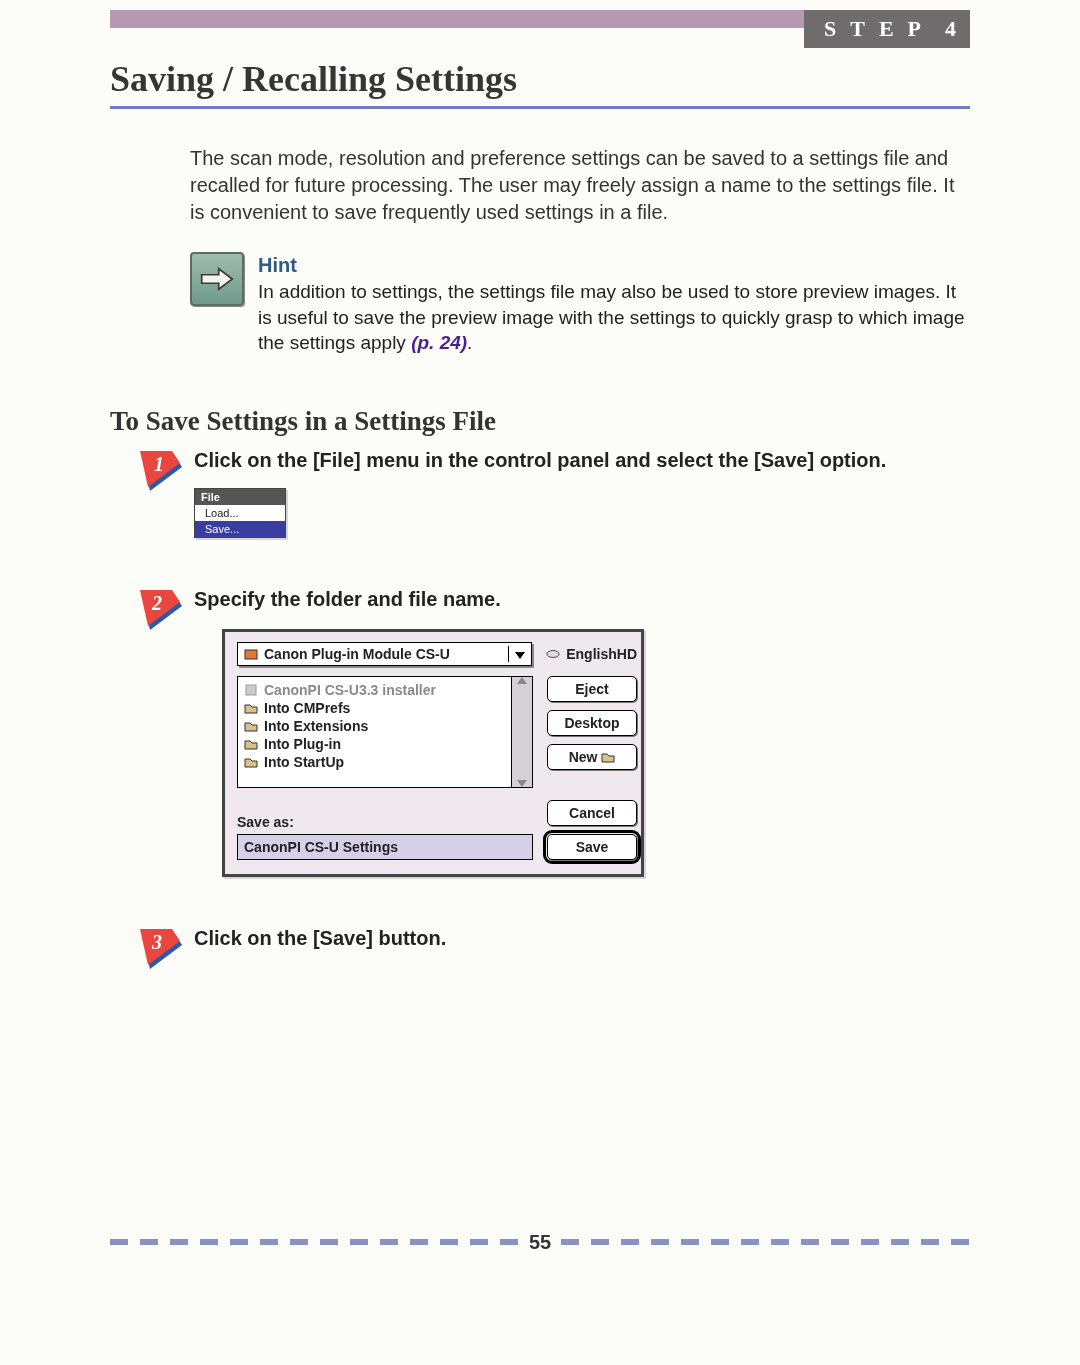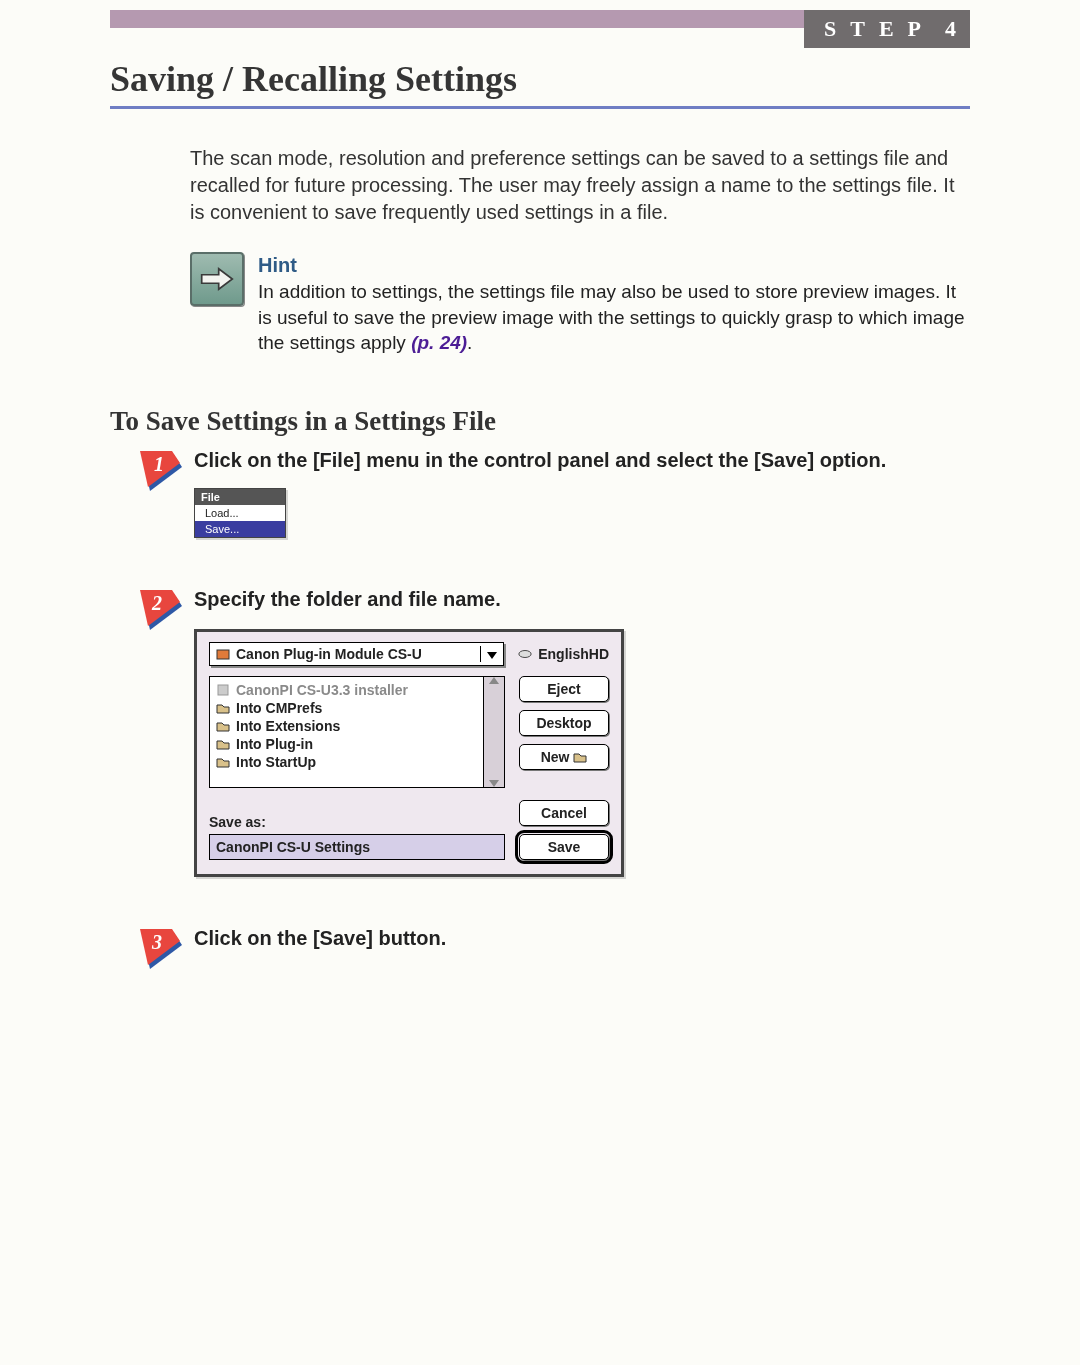--- a/index.html
+++ b/index.html
@@ -99,22 +99,23 @@
   .filemenu .itm { background:#fff; padding:2px 10px; }
   .filemenu .sel { background:#3a3da0; color:#fff; padding:2px 10px; }
   .dialog {
     margin-top: 18px;
     width: 400px;
     border: 3px solid #444;
     background: #efe8ef;
     font-family: "Lucida Grande","Charcoal",Arial,sans-serif;
     font-size: 14px;
     font-weight: bold;
-    padding: 10px 12px 14px 12px;
+    padding: 10px 4px 14px 12px;
     box-shadow: 2px 2px 0 rgba(0,0,0,.15);
+    margin-left: 28px;
   }
   .dlg-top { display:flex; align-items:center; gap:14px; }
   .combo {
     flex:1;
     border:1px solid #000; background:#fff;
     padding:3px 6px; display:flex; align-items:center; gap:6px;
     box-shadow: 2px 2px 0 #888;
   }
   .combo .tri { margin-left:auto; border-left:1px solid #000; padding-left:6px; }
   .disk { display:flex; align-items:center; gap:6px; }
@@ -289,14 +290,19 @@
           <polygon points="2,6 34,6 42,18 10,42" fill="#2e58a6"></polygon>
           <polygon points="0,2 32,2 40,14 8,38" fill="#e8463e"></polygon>
           <text x="12" y="22" font-size="20" font-style="italic" font-weight="bold" fill="#fff" font-family="Georgia">3</text>
         </svg>
     </div>
     <div class="step-body">
       <b>Click on the [Save] button.</b>
     </div>
   </div>
 
+  <div class="footer">
+    <div class="dashrow"></div>
+    <div class="pnum">55</div>
+    <div class="dashrow"></div>
+  </div>
 
 </div>
 
 </body></html>

